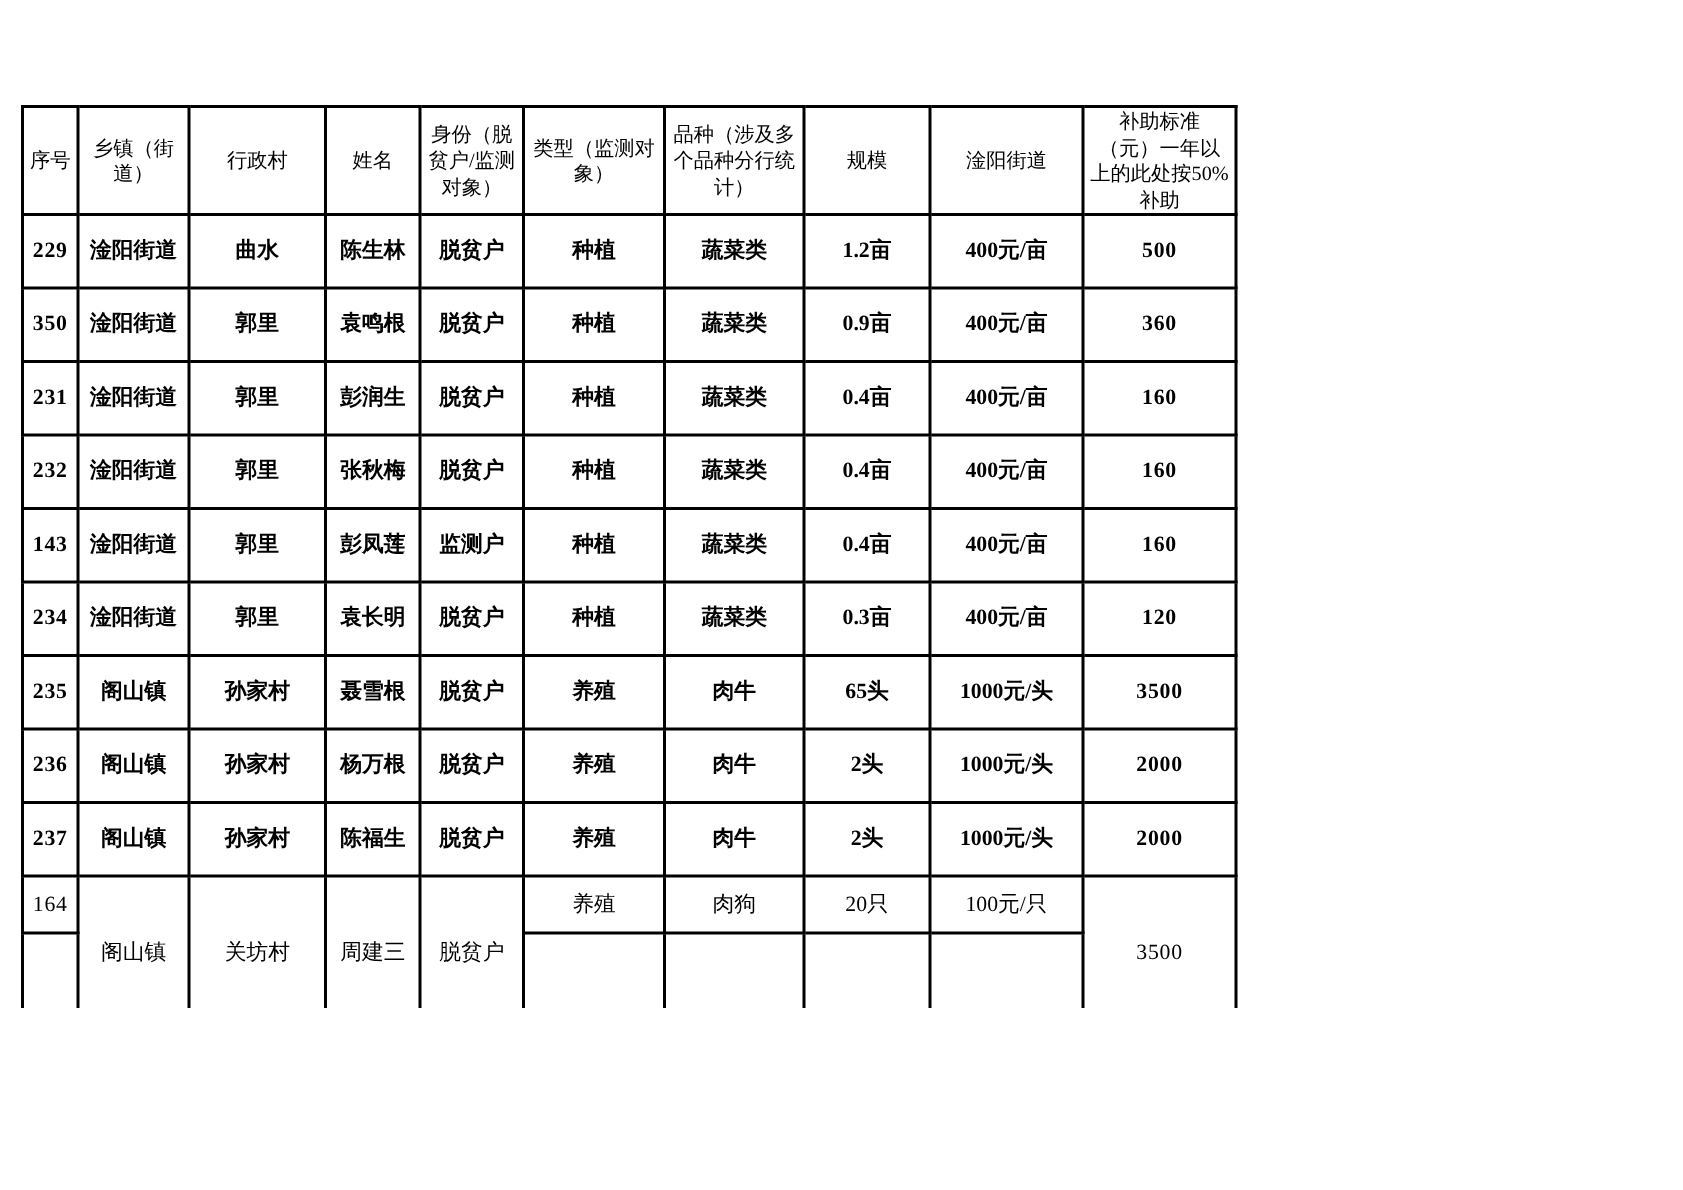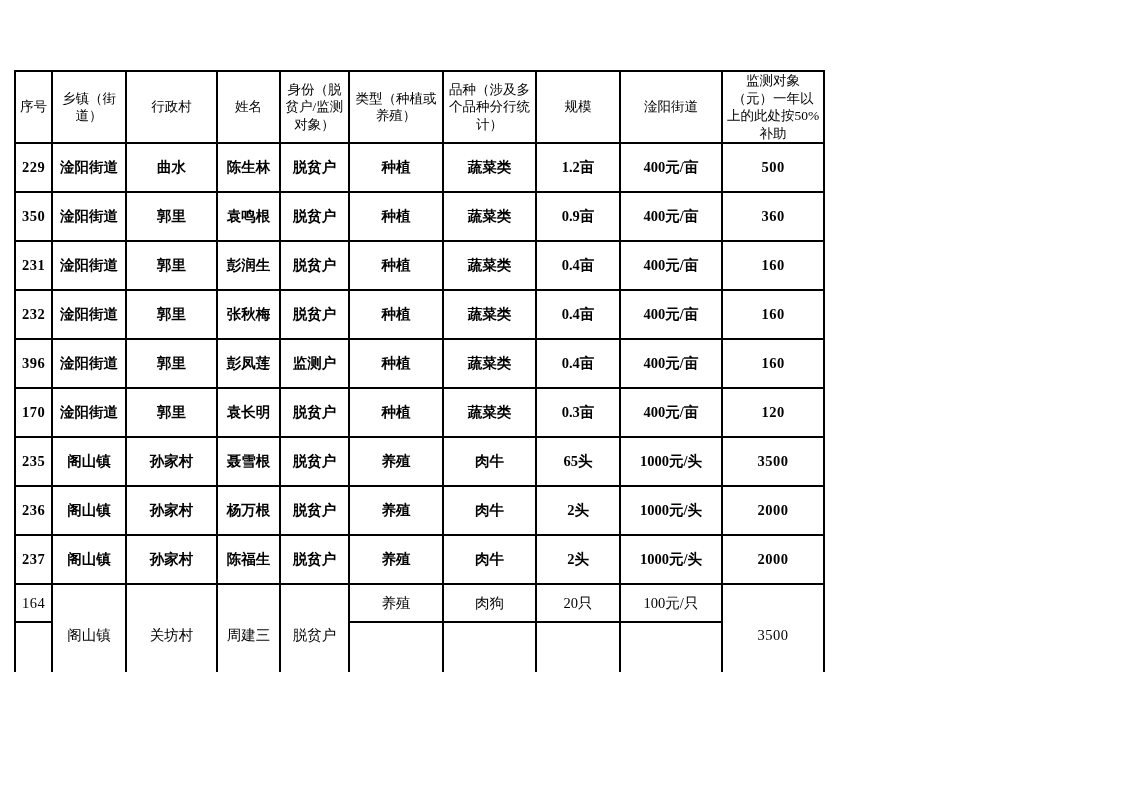--- a/index.html
+++ b/index.html
@@ -70,25 +70,25 @@
         <col style="width:102px">
       <col style="width:102px">
     </colgroup>
     <thead>
       <tr class="header-row">
         <th>序号</th>
         <th>乡镇（街道）</th>
         <th>行政村</th>
         <th>姓名</th>
         <th>身份（脱贫户/监测对象）</th>
-        <th>类型（种植或养殖）</th>
+        <th>类型（监测对象）</th>
         <th>品种（涉及多个品种分行统计）</th>
         <th>规模</th>
         <th>淦阳街道</th>
-        <th>监测对象（元）一年以上的此处按50%补助</th>
+        <th>补助标准（元）一年以上的此处按50%补助</th>
       </tr>
     </thead>
     <tbody>
       <tr class="data-row">
         <td class="num-cell">229</td>
         <td>淦阳街道</td>
         <td>曲水</td>
         <td>陈生林</td>
         <td>脱贫户</td>
         <td>种植</td>
@@ -127,33 +127,33 @@
         <td>郭里</td>
         <td>张秋梅</td>
         <td>脱贫户</td>
         <td>种植</td>
         <td>蔬菜类</td>
         <td>0.4亩</td>
         <td>400元/亩</td>
         <td class="num-cell">160</td>
       </tr>
       <tr class="data-row">
-        <td class="num-cell">396</td>
+        <td class="num-cell">143</td>
         <td>淦阳街道</td>
         <td>郭里</td>
         <td>彭凤莲</td>
         <td>监测户</td>
         <td>种植</td>
         <td>蔬菜类</td>
         <td>0.4亩</td>
         <td>400元/亩</td>
         <td class="num-cell">160</td>
       </tr>
       <tr class="data-row">
-        <td class="num-cell">170</td>
+        <td class="num-cell">234</td>
         <td>淦阳街道</td>
         <td>郭里</td>
         <td>袁长明</td>
         <td>脱贫户</td>
         <td>种植</td>
         <td>蔬菜类</td>
         <td>0.3亩</td>
         <td>400元/亩</td>
         <td class="num-cell">120</td>
       </tr>

